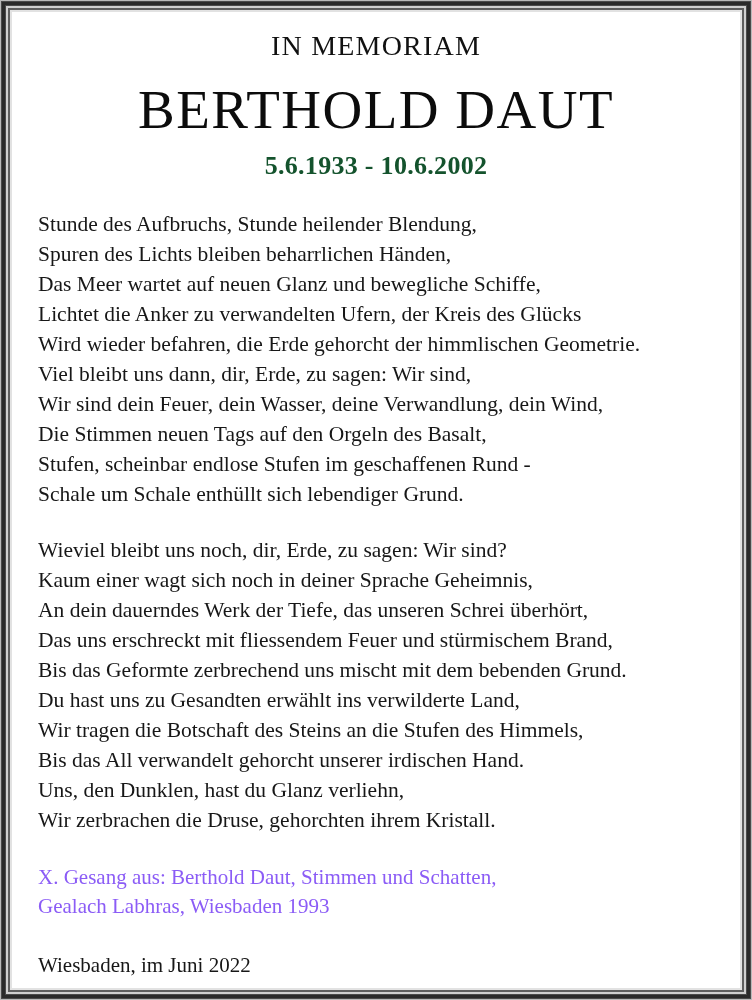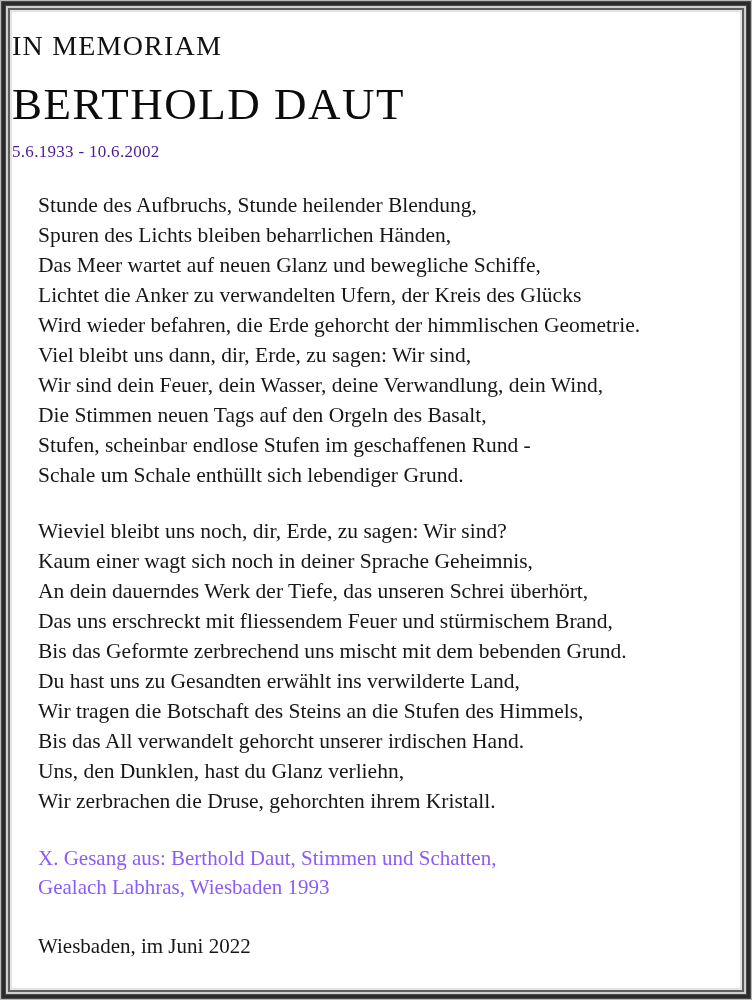--- a/index.html
+++ b/index.html
@@ -76,47 +76,48 @@
     position: absolute;
     left: 12px; top: 12px;
     width: 728px;
     height: 976px;
     background: #ffffff;
     box-sizing: border-box;
   }
 
   
   .heading {
+    text-align: center;
   }
   .in-memoriam {
     margin: 0;
     padding-top: 20px;
     font-size: 28px;
     line-height: 1.0;
     letter-spacing: 1.2px;
     font-weight: 400;
     color: #111111;
   }
   .deceased-name {
     margin: 0;
     padding-top: 22px;
-    font-size: 45px;
+    font-size: 55px;
     line-height: 1.0;
     letter-spacing: 1.5px;
     font-weight: 400;
     color: #0c0c0c;
   }
   .life-dates {
     margin: 0;
     padding-top: 16px;
-    font-size: 17px;
+    font-size: 26px;
     line-height: 1.0;
     letter-spacing: 0.3px;
-    font-weight: 400;
-    color: #4c1d95;
+    font-weight: 700;
+    color: #14532d;
   }
 
   
   .poem {
     margin: 0;
     padding: 30px 0 0 26px;
   }
   .stanza {
     margin: 0;
     padding: 0;

